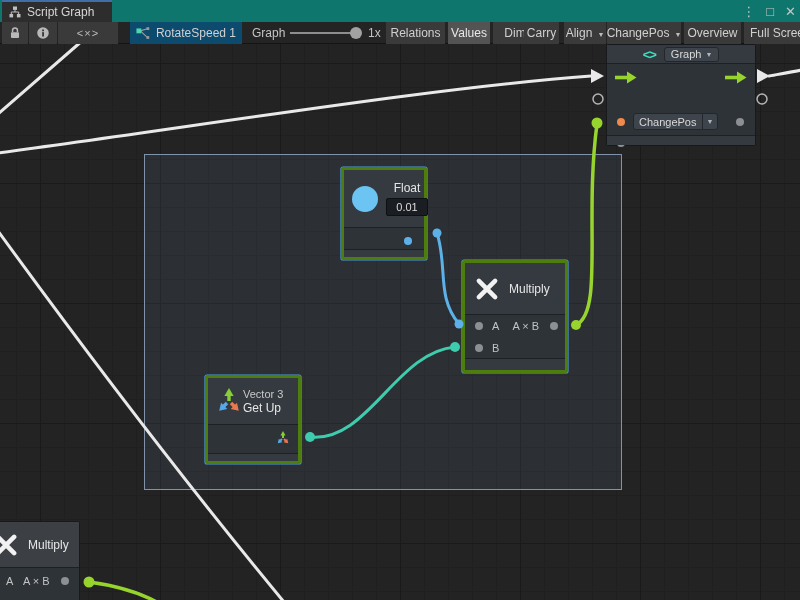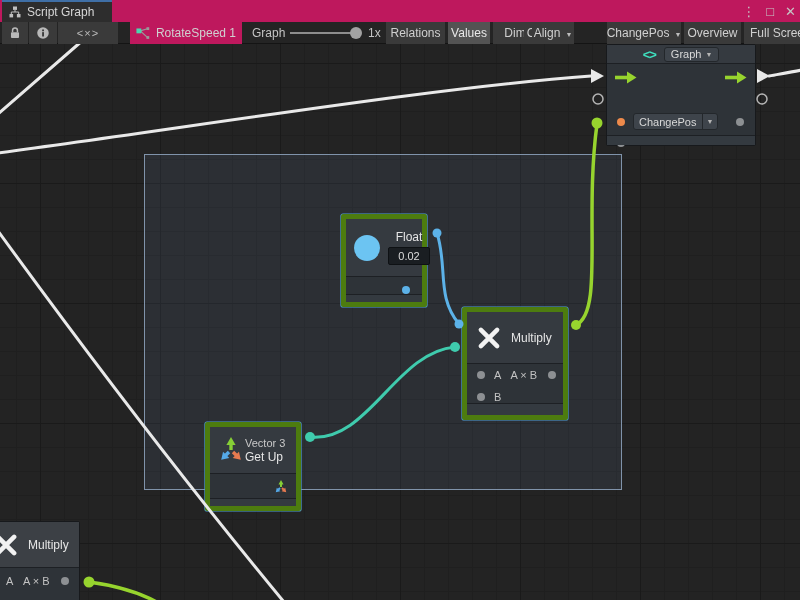--- a/index.html
+++ b/index.html
@@ -1,18 +1,18 @@
 <!DOCTYPE html>
 <html><head>
 <meta charset="utf-8">
 <style>
   html,body{margin:0;padding:0;width:800px;height:600px;overflow:hidden;background:#232323;
     font-family:"Liberation Sans",sans-serif;-webkit-font-smoothing:antialiased;}
   
-  .titlebar{position:absolute;left:0;top:0;width:800px;height:22px;background:#be185d;z-index:20;}
+  .titlebar{position:absolute;left:0;top:0;width:800px;height:22px;background:#0f766e;z-index:20;}
   .tab{position:absolute;left:2px;top:0;height:22px;width:110px;background:#2d2d2d;
     border-top:2px solid #3f6fa6;box-sizing:border-box;display:flex;align-items:center;gap:6px;
     padding:0 7px;color:#d6d6d6;font-size:12px;white-space:nowrap;}
   .winctrl{position:absolute;top:0;right:4px;height:22px;display:flex;align-items:center;gap:11px;
     color:#c6c6c6;font-size:13px;}
   .winctrl span{cursor:default;}
   
   .toolbar{position:absolute;left:0;top:22px;width:800px;height:22px;background:#242424;z-index:20;
     border-bottom:1px solid #141414;box-sizing:border-box;}
   .tbtn{position:absolute;top:0;height:22px;background:#3a3a3a;color:#d0d0d0;font-size:12px;
@@ -28,21 +28,21 @@
       linear-gradient(90deg,#1f1f1f 1px,transparent 1px),
       linear-gradient(#1f1f1f 1px,transparent 1px);
     background-size:120px 120px,120px 120px,24px 24px,24px 24px;
     background-position:40px 19px,40px 19px,16px 19px,16px 19px;}
   .selection{position:absolute;left:144px;top:154px;width:478px;height:336px;z-index:2;
     background:rgba(125,155,205,0.10);border:1px solid #8093aa;box-sizing:border-box;}
   .wires{position:absolute;left:0;top:0;width:800px;height:600px;z-index:6;pointer-events:none;}
   
   .node{position:absolute;background:#2e3338;border:1px solid #17191c;border-radius:2px;
     box-sizing:border-box;z-index:4;color:#e3e3e3;}
-  .node.selected{border:5px solid #4d7c0f;box-shadow:0 0 0 0.6px #4f9ed9;margin-top:47px;}
+  .node.selected{border:3px solid #4d7c0f;box-shadow:0 0 0 0.6px #4f9ed9;}
   .nhead{background:#353a40;border-bottom:1px solid #1d2024;display:flex;align-items:center;
     box-sizing:border-box;}
   .nfoot{background:#343a40;border-top:1px solid #1d2024;position:absolute;bottom:0;left:0;right:0;}
   .row{position:relative;box-sizing:border-box;}
   .dot{width:8px;height:8px;border-radius:50%;background:#8d9093;position:absolute;top:50%;
     transform:translateY(-50%);}
   .plabel{position:absolute;top:50%;transform:translateY(-50%);font-size:11px;color:#c3c3c3;white-space:nowrap;}
   .ntitle{font-size:12px;color:#e6e6e6;white-space:nowrap;}
   .valuebox{background:#1a1e22;border:1px solid #0e1114;border-radius:2px;font-size:11px;height:16px;
     line-height:16px;padding:0 5px;min-width:30px;text-align:center;color:#dcdcdc;}
@@ -56,21 +56,21 @@
 <body>
 
 <div class="canvas"></div>
 <div class="selection"></div>
 
 <div class="node selected" style="left:341px;top:167px;width:86px;height:93px;">
   <div class="nhead" style="height:58px;padding:0 8px;gap:8px;">
     <span style="width:26px;height:26px;border-radius:50%;background:#6cc4f2;flex:none;"></span>
     <span style="display:flex;flex-direction:column;align-items:center;gap:3px;">
       <span class="ntitle">Float</span>
-      <span class="valuebox">0.02</span>
+      <span class="valuebox">0.01</span>
     </span>
   </div>
   <div class="row" style="height:26px;">
     <span class="dot" style="right:12px;background:#5cb2e8;"></span>
   </div>
   <div class="nfoot" style="height:7px;"></div>
 </div>
 
 <div class="node selected" style="left:462px;top:260px;width:106px;height:113px;">
   <div class="nhead" style="height:52px;padding:0 9px;gap:9px;">
@@ -238,21 +238,21 @@
   <div class="tbtn" style="left:29px;width:28px;">
     <svg width="14" height="14" viewBox="0 0 16 16">
       <circle cx="8" cy="8" r="6.6" fill="#b9b9b9"></circle>
       <rect x="7.1" y="4" width="1.9" height="2" fill="#2b2b2b"></rect>
       <rect x="7.1" y="7" width="1.9" height="5" fill="#2b2b2b"></rect>
     </svg>
   </div>
   <div class="tbtn" style="left:58px;width:60px;font-size:11px;color:#bdbdbd;letter-spacing:1px;">
     <span>&lt;×&gt;</span>
   </div>
-  <div class="tbtn" style="left:130px;width:112px;background:#be185d;justify-content:flex-start;padding:0 6px;gap:6px;">
+  <div class="tbtn" style="left:130px;width:112px;background:#0c4a6e;justify-content:flex-start;padding:0 6px;gap:6px;">
     <svg width="15" height="15" viewBox="0 0 16 16">
       <path d="M5 5 L13 2.5 M5 5 L13 12.5" stroke="#9a9a9a" stroke-width="1.4" fill="none"></path>
       <rect x="0.5" y="2.2" width="5.6" height="5.6" fill="#4ad6b0"></rect>
       <rect x="12" y="0.8" width="3.2" height="3.2" fill="#9a9a9a"></rect>
       <rect x="12" y="11" width="3.2" height="3.2" fill="#9a9a9a"></rect>
     </svg>
     <span>RotateSpeed 1</span>
   </div>
   <span class="tlabel" style="left:252px;">Graph</span>
   <div style="position:absolute;left:290px;top:10px;width:62px;height:2px;background:#8e8e8e;"></div>
@@ -264,21 +264,21 @@
   </div>
   <div class="tbtn active" style="left:448px;width:42px;text-align:right;">
     <span>Values</span>
   </div>
   <div class="tbtn" style="left:493px;width:44px;">
     <span>Dim</span>
   </div>
   <div class="tbtn" style="left:524px;width:35px;">
     <span>Carry</span>
   </div>
-  <div class="tbtn" style="left:532px;width:42px;">
+  <div class="tbtn" style="left:564px;width:42px;">
     <span>Align</span>
     <span class="caret">▼</span>
   </div>
   <div class="tbtn" style="left:607px;width:74px;">
     <span>ChangePos</span>
     <span class="caret">▼</span>
   </div>
   <div class="tbtn" style="left:684px;width:57px;text-align:right;">
     <span>Overview</span>
   </div>

